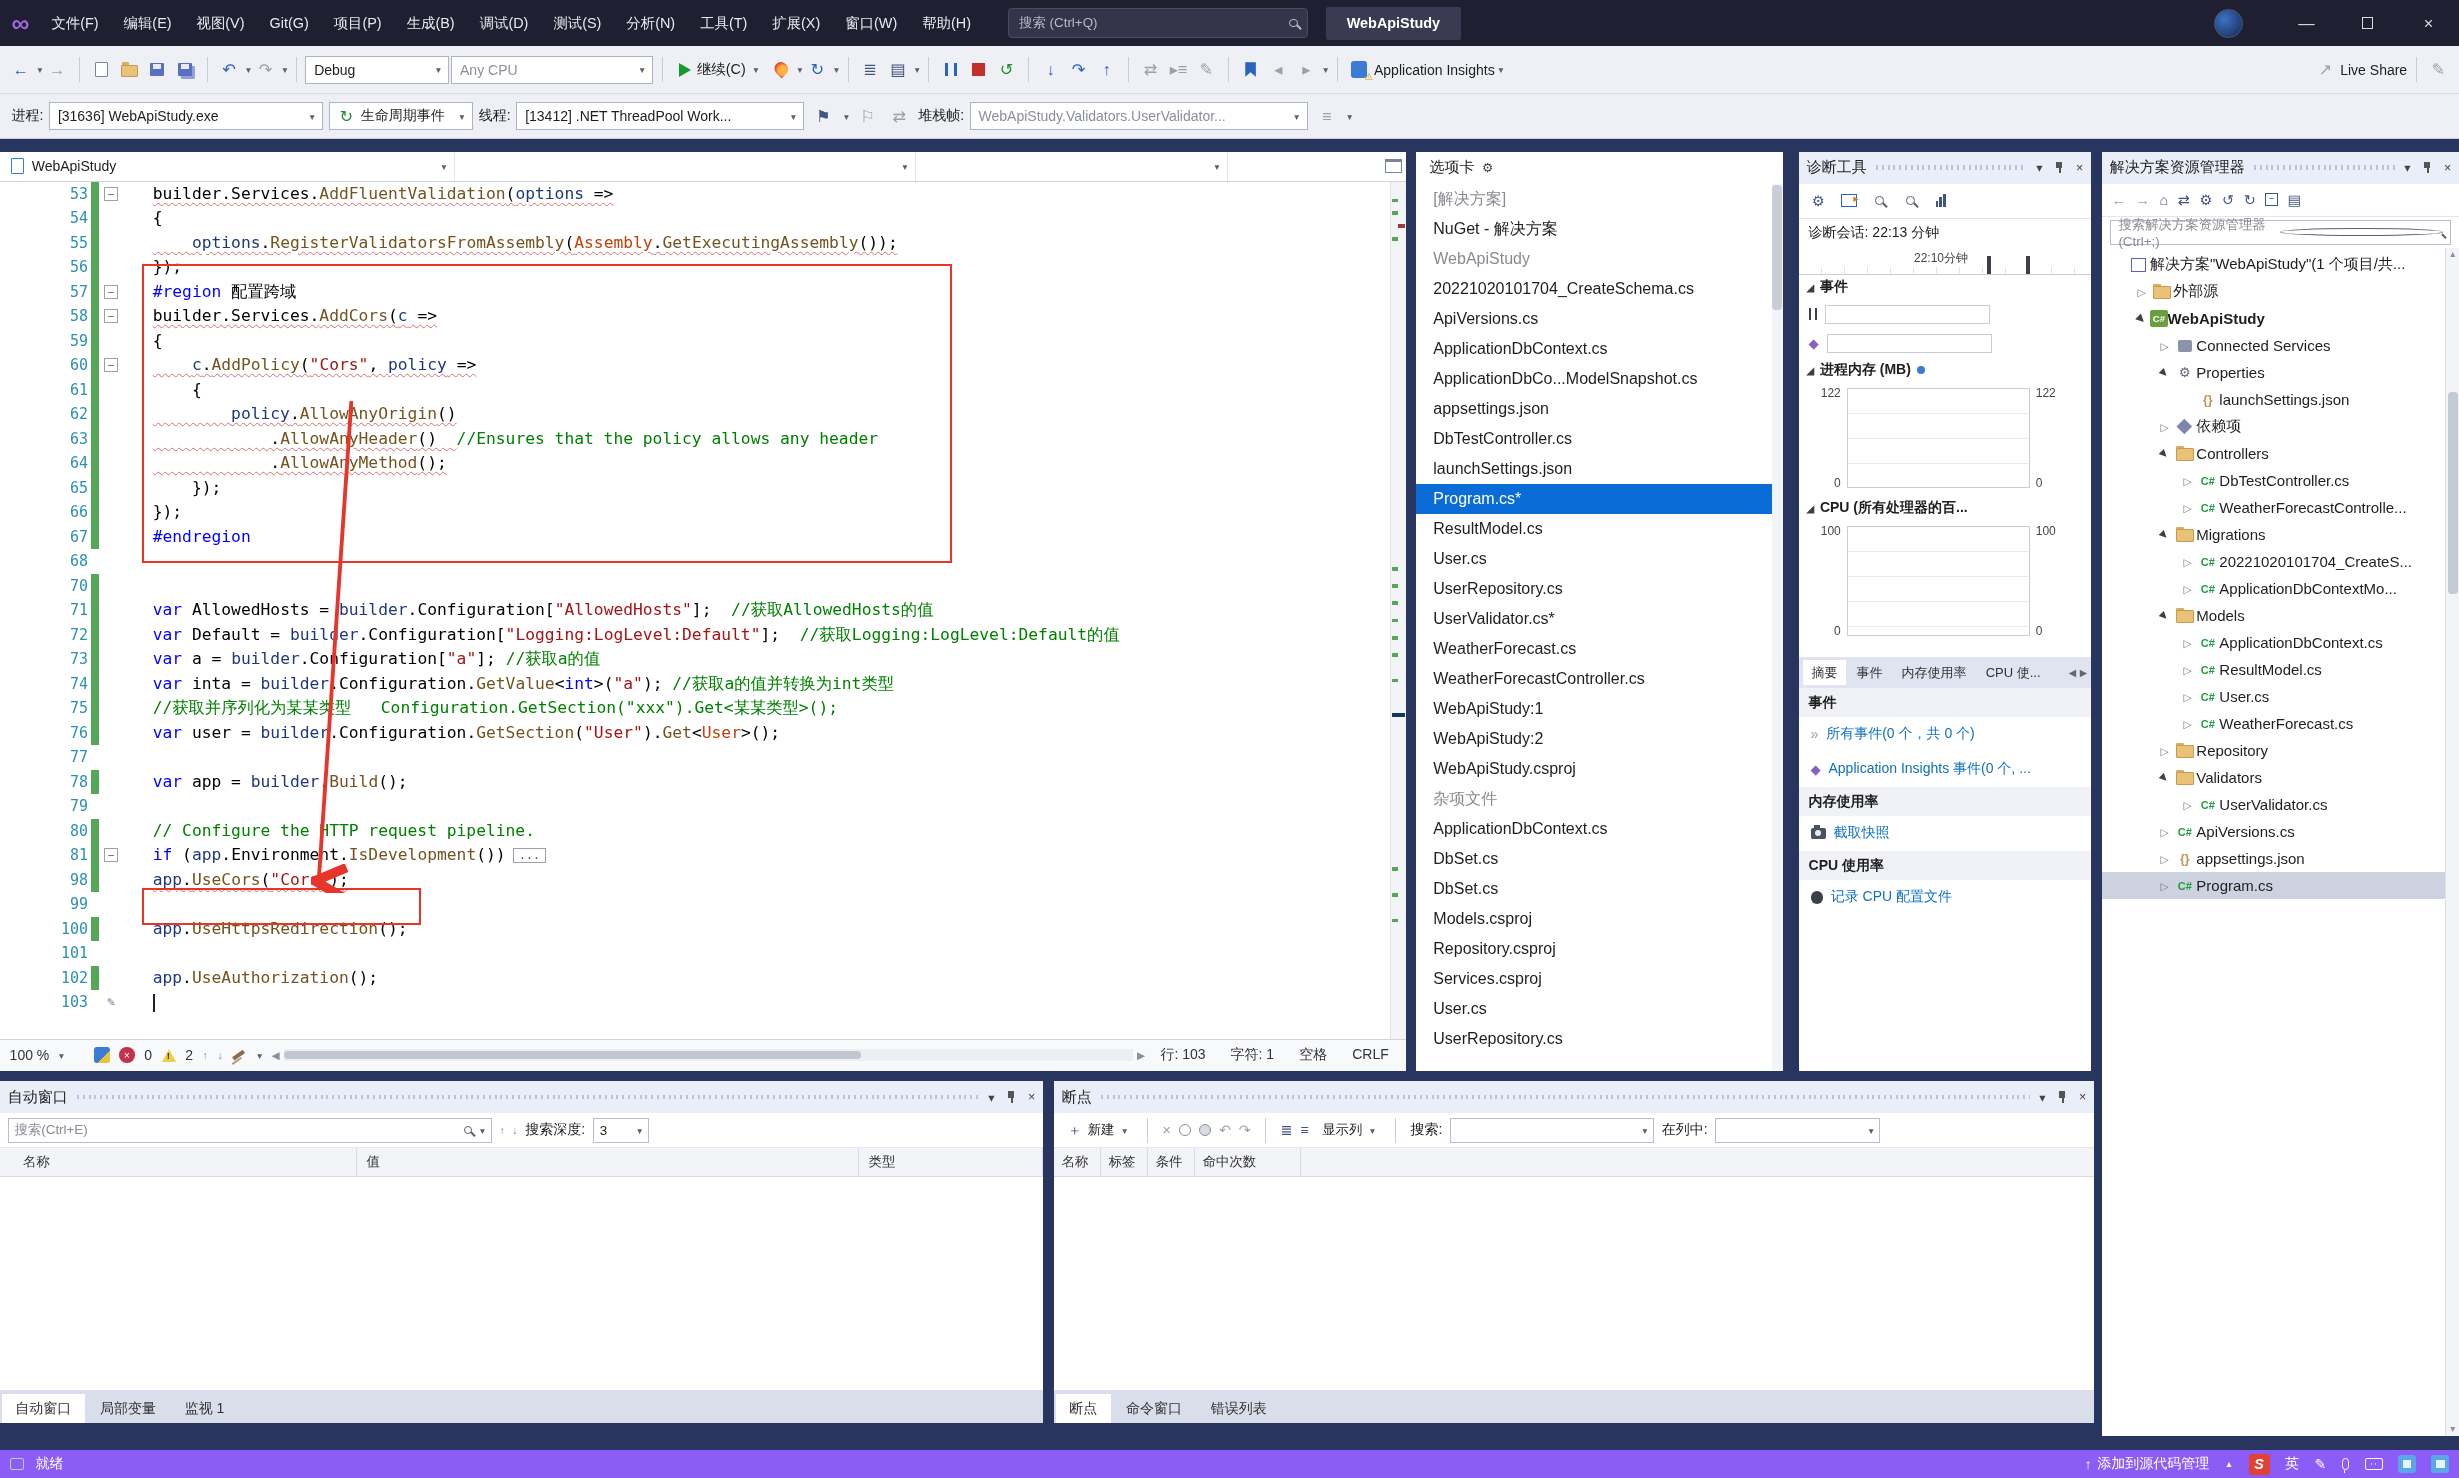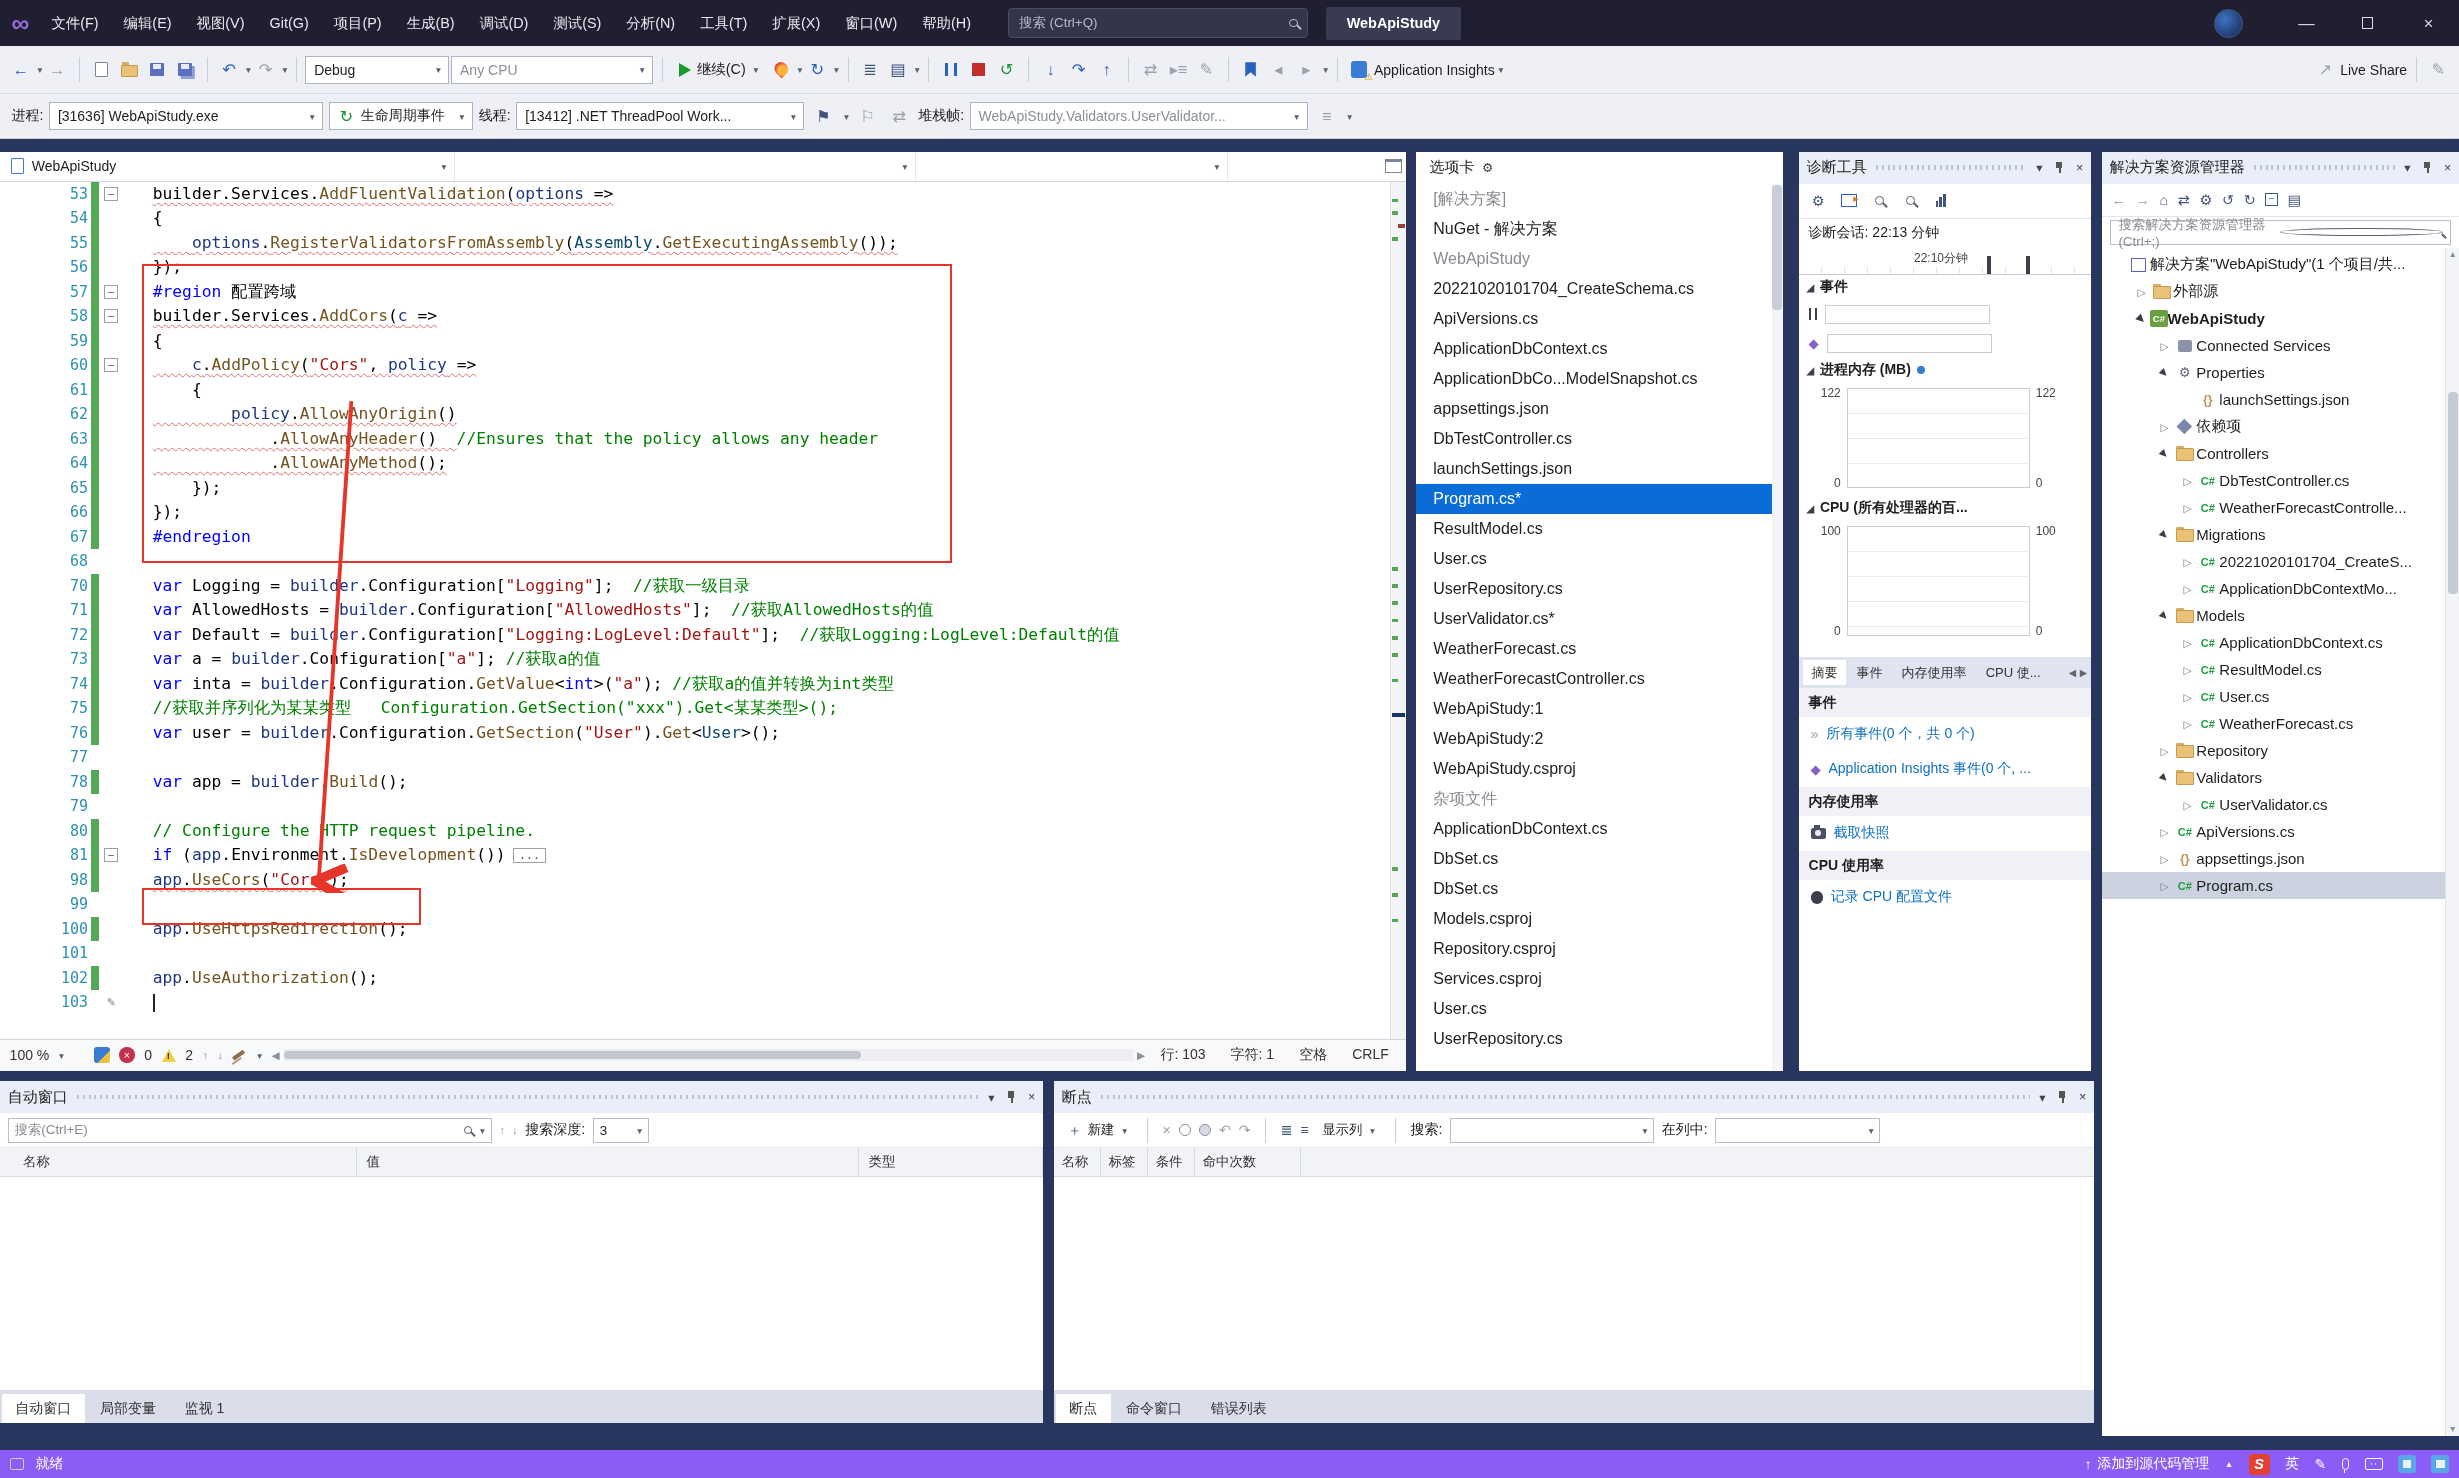--- a/index.html
+++ b/index.html
@@ -75,21 +75,21 @@
   #code-lines { flex:1; overflow:hidden; background:#fff; }
   .codeline { display:flex; height:24.5px; line-height:24.5px; white-space:pre; font-family:"DejaVu Sans Mono","Liberation Mono",monospace; font-size:16.3px; }
   .ln { width:91px; flex:none; text-align:right; padding-right:3px; color:#2b91af; font-size:15px; font-family:"DejaVu Sans Mono",monospace; }
   .chg { width:7.7px; flex:none; }
   .chg.g { background:#54a857; }
   .foldcol { width:25px; flex:none; display:flex; align-items:center; justify-content:center; gap:1.9px; }
   .foldbox { width:14.4px; height:14.4px; border:1px solid #9aa0aa; background:#fff; color:#555; font-size:11.5px; line-height:12.5px; text-align:center; font-family:"Liberation Sans",sans-serif; }
   .pencil { color:#7d86a0; font-size:13.4px; }
   .codetext { margin-left:29px; }
   .seg-p { color:#010101; } .seg-k { color:#0000ff; } .seg-m { color:#74531f; }
-  .seg-t { color:#0c4a6e; } .seg-s { color:#a31515; } .seg-c { color:#008000; } .seg-v { color:#1f377f;margin-top:35px; }
+  .seg-t { color:#c2410c; } .seg-s { color:#a31515; } .seg-c { color:#008000; } .seg-v { color:#1f377f;margin-top:35px; }
   .seg-x { display:inline-block; border:1px solid #9aa0aa; color:#555; background:#fff; font-size:11.5px; line-height:13.4px; padding:0 4.8px; margin-left:7.7px; vertical-align:middle; }
   .sq .codetext span:not(.seg-c):not(.seg-x) { text-decoration-line:underline; text-decoration-style:wavy; text-decoration-color:#d87070; text-decoration-thickness:1px; text-underline-offset:2.9px; }
   .caret { display:inline-block; width:1.9px; height:18px; background:#222; vertical-align:middle; }
   #vscroll { width:16.3px; flex:none; background:#f3f4f7; border-left:1px solid #e0e2e8; position:relative; }
   .vmark { position:absolute; width:6.7px; height:3.8px; }
   .vmark.g { background:#54a857; left:1px; }
   .vmark.d { background:#17365e; left:1px; width:13.4px; }
   .vmark.r { background:#9c3b3b; right:1px; }
   #editor-status { height:32px; border-top:1px solid #d0d4de; background:#f8f9fb; display:flex; align-items:center; padding:0 9.6px; gap:9.6px; font-size:14px; color:#333; flex:none; }
   .zoombox { display:flex; align-items:center; gap:7.7px; width:75px; }
@@ -389,21 +389,21 @@
             <div class="codeline"><span class="ln">59</span><span class="chg g"></span><span class="foldcol"></span><span class="codetext"><span class="seg-p">{</span></span></div>
             <div class="codeline sq"><span class="ln">60</span><span class="chg g"></span><span class="foldcol"><span class="foldbox">−</span></span><span class="codetext"><span class="seg-p">    </span><span class="seg-v">c</span><span class="seg-p">.</span><span class="seg-m">AddPolicy</span><span class="seg-p">(</span><span class="seg-s">"Cors"</span><span class="seg-p">, </span><span class="seg-v">policy</span><span class="seg-p"> =&gt;</span></span></div>
             <div class="codeline"><span class="ln">61</span><span class="chg g"></span><span class="foldcol"></span><span class="codetext"><span class="seg-p">    {</span></span></div>
             <div class="codeline sq"><span class="ln">62</span><span class="chg g"></span><span class="foldcol"></span><span class="codetext"><span class="seg-p">        </span><span class="seg-v">policy</span><span class="seg-p">.</span><span class="seg-m">AllowAnyOrigin</span><span class="seg-p">()</span></span></div>
             <div class="codeline sq"><span class="ln">63</span><span class="chg g"></span><span class="foldcol"></span><span class="codetext"><span class="seg-p">            .</span><span class="seg-m">AllowAnyHeader</span><span class="seg-p">()  </span><span class="seg-c">//Ensures that the policy allows any header</span></span></div>
             <div class="codeline sq"><span class="ln">64</span><span class="chg g"></span><span class="foldcol"></span><span class="codetext"><span class="seg-p">            .</span><span class="seg-m">AllowAnyMethod</span><span class="seg-p">();</span></span></div>
             <div class="codeline"><span class="ln">65</span><span class="chg g"></span><span class="foldcol"></span><span class="codetext"><span class="seg-p">    });</span></span></div>
             <div class="codeline"><span class="ln">66</span><span class="chg g"></span><span class="foldcol"></span><span class="codetext"><span class="seg-p">});</span></span></div>
             <div class="codeline"><span class="ln">67</span><span class="chg g"></span><span class="foldcol"></span><span class="codetext"><span class="seg-k">#endregion</span></span></div>
             <div class="codeline"><span class="ln">68</span><span class="chg"></span><span class="foldcol"></span><span class="codetext"></span></div>
-            <div class="codeline"><span class="ln">70</span><span class="chg g"></span><span class="foldcol"></span><span class="codetext"><span class="seg-k">var</span><span class="seg-p"> Logging = </span><span class="seg-v">builder</span><span class="seg-p">.Configuration[</span><span class="seg-s">"Logging"</span><span class="seg-p">];  </span><span class="seg-c">//获取一级目录</span></span></div>
+            <div class="codeline"><span class="ln">70</span><span class="chg g"></span><span class="foldcol"></span></div>
             <div class="codeline"><span class="ln">71</span><span class="chg g"></span><span class="foldcol"></span><span class="codetext"><span class="seg-k">var</span><span class="seg-p"> AllowedHosts = </span><span class="seg-v">builder</span><span class="seg-p">.Configuration[</span><span class="seg-s">"AllowedHosts"</span><span class="seg-p">];  </span><span class="seg-c">//获取AllowedHosts的值</span></span></div>
             <div class="codeline"><span class="ln">72</span><span class="chg g"></span><span class="foldcol"></span><span class="codetext"><span class="seg-k">var</span><span class="seg-p"> Default = </span><span class="seg-v">builder</span><span class="seg-p">.Configuration[</span><span class="seg-s">"Logging:LogLevel:Default"</span><span class="seg-p">];  </span><span class="seg-c">//获取Logging:LogLevel:Default的值</span></span></div>
             <div class="codeline"><span class="ln">73</span><span class="chg g"></span><span class="foldcol"></span><span class="codetext"><span class="seg-k">var</span><span class="seg-p"> a = </span><span class="seg-v">builder</span><span class="seg-p">.Configuration[</span><span class="seg-s">"a"</span><span class="seg-p">]; </span><span class="seg-c">//获取a的值</span></span></div>
             <div class="codeline"><span class="ln">74</span><span class="chg g"></span><span class="foldcol"></span><span class="codetext"><span class="seg-k">var</span><span class="seg-p"> inta = </span><span class="seg-v">builder</span><span class="seg-p">.Configuration.</span><span class="seg-m">GetValue</span><span class="seg-p">&lt;</span><span class="seg-k">int</span><span class="seg-p">&gt;(</span><span class="seg-s">"a"</span><span class="seg-p">); </span><span class="seg-c">//获取a的值并转换为int类型</span></span></div>
             <div class="codeline"><span class="ln">75</span><span class="chg g"></span><span class="foldcol"></span><span class="codetext"><span class="seg-c">//获取并序列化为某某类型   Configuration.GetSection("xxx").Get&lt;某某类型&gt;();</span></span></div>
             <div class="codeline"><span class="ln">76</span><span class="chg g"></span><span class="foldcol"></span><span class="codetext"><span class="seg-k">var</span><span class="seg-p"> user = </span><span class="seg-v">builder</span><span class="seg-p">.Configuration.</span><span class="seg-m">GetSection</span><span class="seg-p">(</span><span class="seg-s">"User"</span><span class="seg-p">).</span><span class="seg-m">Get</span><span class="seg-p">&lt;</span><span class="seg-t">User</span><span class="seg-p">&gt;();</span></span></div>
             <div class="codeline"><span class="ln">77</span><span class="chg"></span><span class="foldcol"></span><span class="codetext"></span></div>
             <div class="codeline"><span class="ln">78</span><span class="chg g"></span><span class="foldcol"></span><span class="codetext"><span class="seg-k">var</span><span class="seg-p"> app = </span><span class="seg-v">builder</span><span class="seg-p">.</span><span class="seg-m">Build</span><span class="seg-p">();</span></span></div>
             <div class="codeline"><span class="ln">79</span><span class="chg"></span><span class="foldcol"></span><span class="codetext"></span></div>
             <div class="codeline"><span class="ln">80</span><span class="chg g"></span><span class="foldcol"></span><span class="codetext"><span class="seg-c">// Configure the HTTP request pipeline.</span></span></div>

